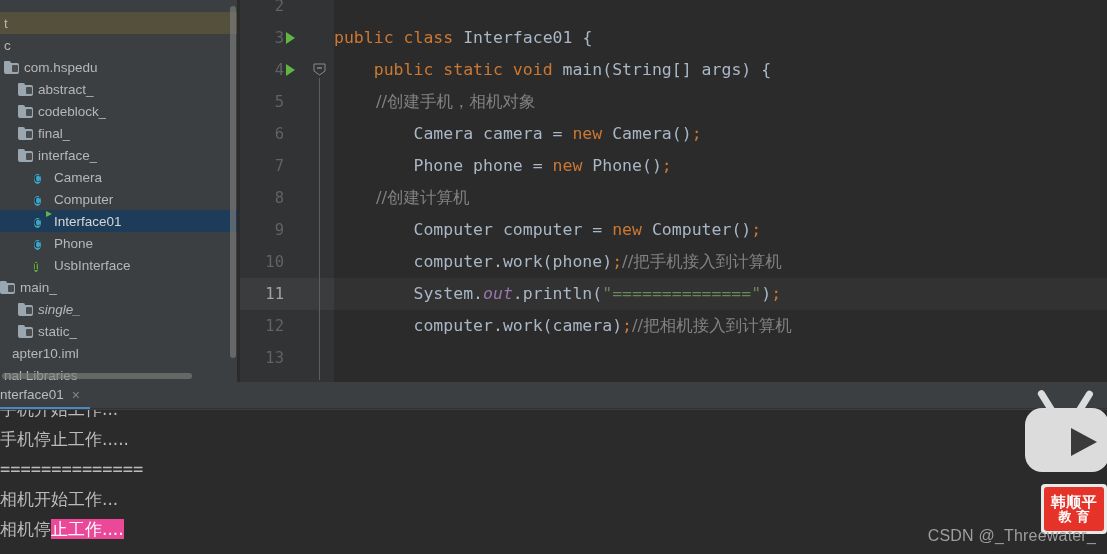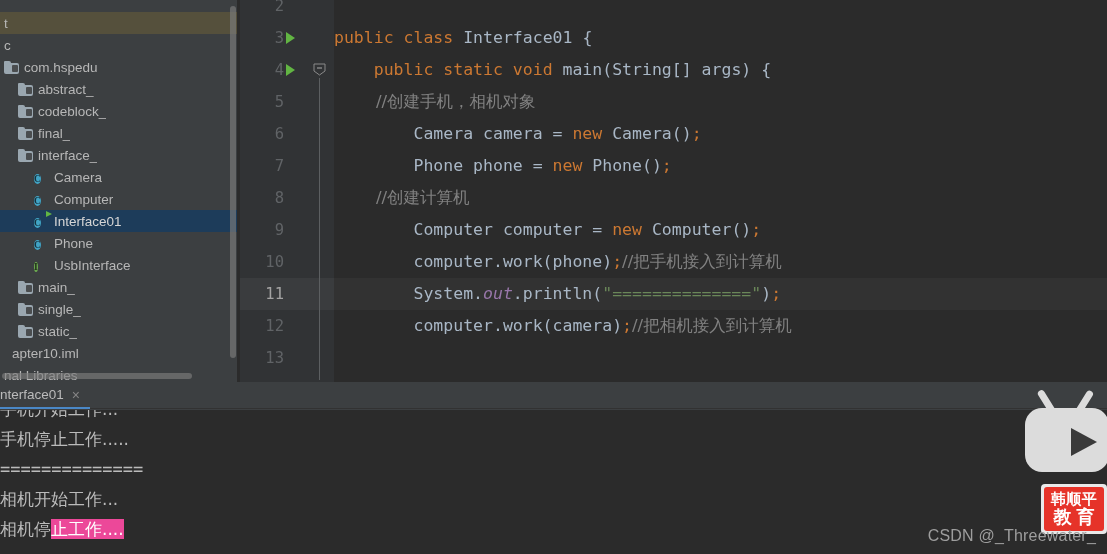--- a/index.html
+++ b/index.html
@@ -169,21 +169,21 @@
     border-radius: 4px; padding: 3px; text-align: right;
   }
   #hsp-inner {
     width: 100%; height: 100%; background: #e63329; border-radius: 3px;
     color: #fff; display: flex; flex-direction: column;
     align-items: center; justify-content: center;
     font-family: "DejaVu Sans", sans-serif; font-weight: bold;
     line-height: 1.08;
   }
   #hsp-l1 { font-size: 15px; letter-spacing: .5px; }
-  #hsp-l2 { font-size: 18px; letter-spacing: 5px; padding-left: 5px; }
+  #hsp-l2 { font-size: 13px; letter-spacing: 5px; padding-left: 5px; }
 </style>
 </head>
 <body>
 
 <div id="app">
 
   <div id="project-panel">
     <div id="tree-rows">
         <div class="tree-row" style="padding-left: 4px; height: 12px;">
           <span class="tree-label"></span>
@@ -257,29 +257,29 @@
             <span class="circwrap"><span class="circ cls">C</span></span>
           </span>
           <span class="tree-label">Phone</span>
         </div>
         <div class="tree-row" style="padding-left: 34px;">
           <span class="ic">
             <span class="circwrap"><span class="circ iface">I</span></span>
           </span>
           <span class="tree-label">UsbInterface</span>
         </div>
-        <div class="tree-row" style="padding-left: 18px;">
+        <div class="tree-row" style="">
           <span class="ic">
             <span class="folder-ic">
               <i></i>
             </span>
           </span>
           <span class="tree-label">main_</span>
         </div>
-        <div class="tree-row" style="padding-left: 18px;">
+        <div class="tree-row" style="padding-left: 18px; font-style: italic;">
           <span class="ic">
             <span class="folder-ic">
               <i></i>
             </span>
           </span>
           <span class="tree-label">single_</span>
         </div>
         <div class="tree-row" style="padding-left: 18px;">
           <span class="ic">
             <span class="folder-ic">

